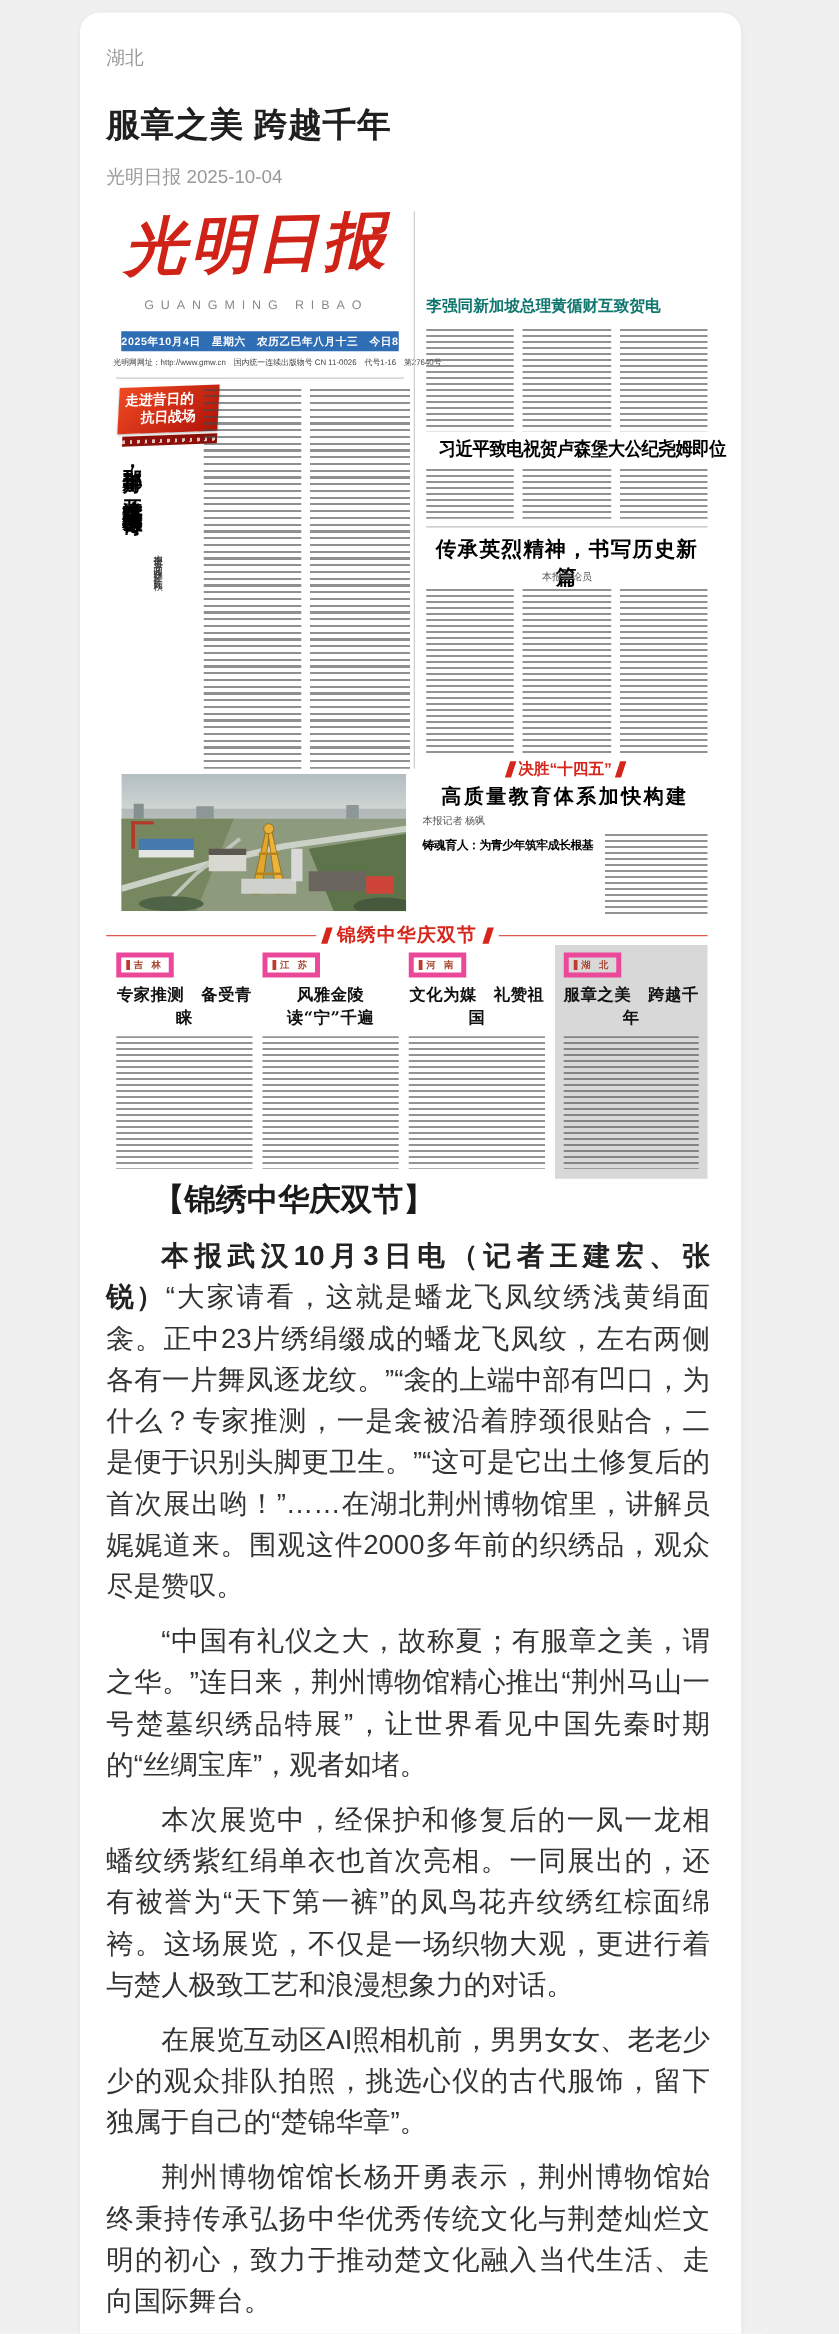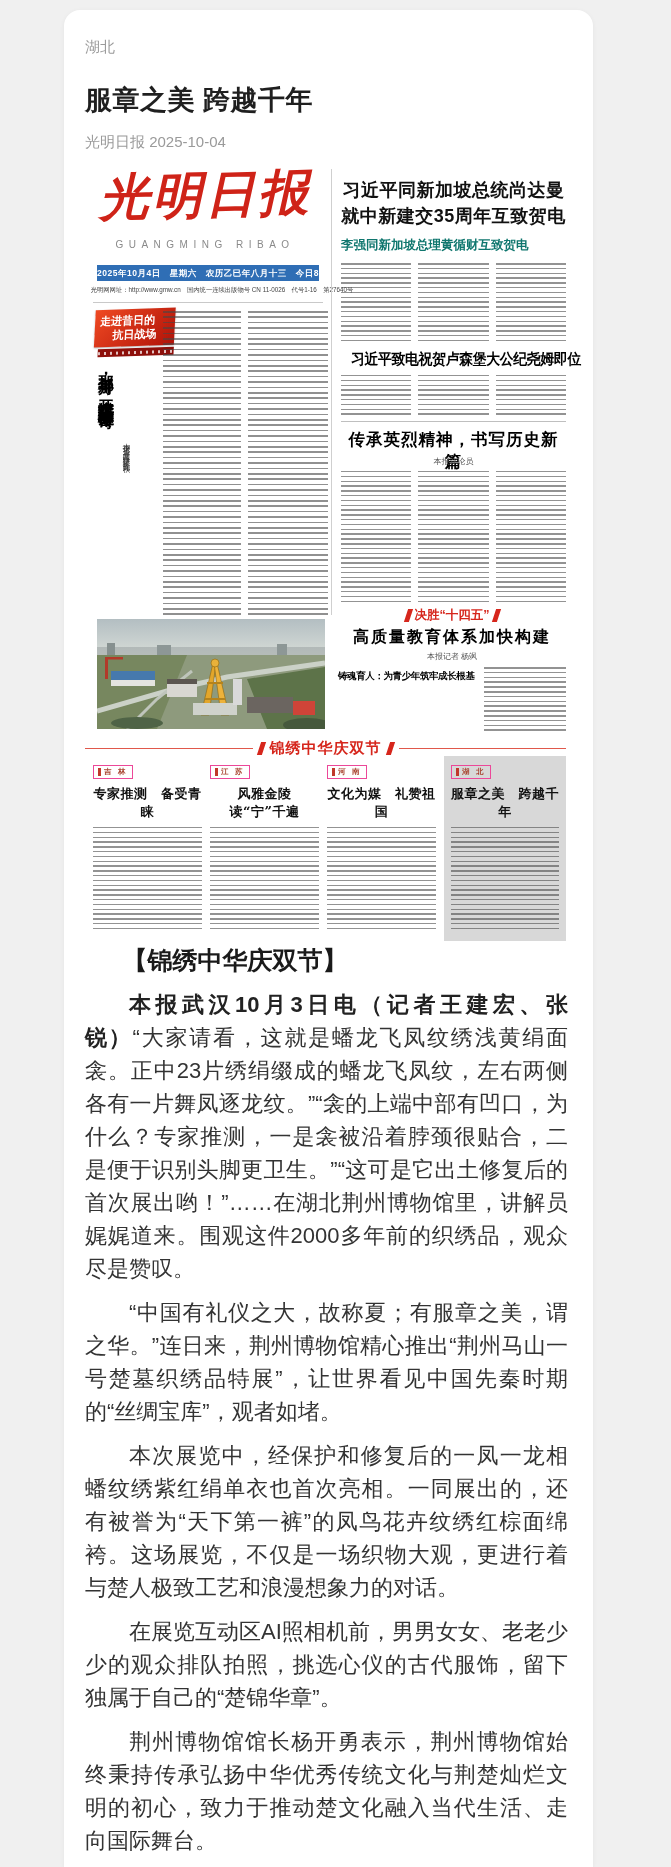--- a/index.html
+++ b/index.html
@@ -80,36 +80,36 @@
 
   .photo{left:12px;top:456px;width:228px;height:110px;overflow:hidden;}
 
   
   .edu{left:253px;top:444px;width:228px;font-family:"DejaVu Serif",serif;}
   .badge2{display:flex;justify-content:center;align-items:center;gap:4px;
     color:var(--accent-red,#d6261c);font-family:"Liberation Sans",sans-serif;
     font-weight:800;font-size:12.5px;}
   .rbar{display:inline-block;width:5px;height:13px;background:var(--accent-red,#d6261c);transform:skewX(-18deg);}
   .h4{margin-top:3px;text-align:center;font-weight:800;font-size:16px;letter-spacing:2px;color:#000;}
-  .byl4{margin:3px 0 5px;text-align:center;font-family:Liberation Serif, serif;font-size:8px;color:#555;}
+  .byl4{margin:3px 0 5px;font-family:Liberation Serif, serif;font-size:8px;color:#555;}
   .educols{display:grid;grid-template-columns:1fr 1fr;gap:9px;height:66px;}
   .educols .lcol{display:flex;}
   .subhead{margin:3px 0;font-weight:800;font-size:9.5px;white-space:nowrap;letter-spacing:-.4px;color:#000;}
 
   
   .np-div{left:0;top:576px;width:481px;display:flex;align-items:center;gap:6px;}
   .np-div .ln{flex:1;height:1px;background:#e0584b;}
   .np-div .txt{color:var(--accent-red,#d6261c);font-family:"Liberation Sans",sans-serif;
     font-weight:800;font-size:15px;letter-spacing:1px;}
 
   
   .cols4{left:8px;top:598px;width:473px;height:164px;display:grid;
     grid-template-columns:109px 109px 109px 122px;gap:8px;}
   .pcol{position:relative;}
-  .pcol .tag{display:inline-flex;align-items:center;border:1px solid #ec4899;padding:1px 4px;background:#fff;}
+  .pcol .tag{display:inline-flex;align-items:center;border:4px solid #ec4899;padding:1px 4px;background:#fff;}
   .pcol .tbar{width:3px;height:8px;background:#c0392b;margin-right:3px;}
   .pcol .tag b{font-family:"DejaVu Serif",serif;font-weight:700;font-size:7.5px;
     color:#a8442f;letter-spacing:2px;}
   .ctitle{margin-top:5px;text-align:center;font-family:"DejaVu Serif",serif;
     font-weight:700;font-size:13px;color:#111;letter-spacing:.5px;}
   .pcol .body{margin-top:6px;height:106px;}
   .pcol.hl{background:var(--highlight-grey,#d8d8d8);padding:5px 7px 8px;margin-top:-5px;}
   .pcol.hl .tag{background:transparent;}
 
   
@@ -131,24 +131,20 @@
   <div class="np">
 
     <div class="abs mast-cn">光明日报</div>
     <div class="abs mast-en">GUANGMING RIBAO</div>
     <div class="abs datebar">2025年10月4日　星期六　农历乙巳年八月十三　今日8版</div>
     <div class="abs issue">光明网网址：http://www.gmw.cn　国内统一连续出版物号 CN 11-0026　代号1-16　第27640号</div>
     <div class="abs hr-a"></div>
     <div class="abs vr"></div>
 
     <div class="abs rc">
-      <div class="h1a">
-        <div>习近平同新加坡总统尚达曼</div>
-        <div>就中新建交35周年互致贺电</div>
-      </div>
       <div class="h1sub">李强同新加坡总理黄循财互致贺电</div>
       <div class="stripesA cols3">
         <div class="tx"></div>
           <div class="tx"></div>
           <div class="tx"></div>
       </div>
       <div class="h2"><span>习近平致电祝贺卢森堡大公纪尧姆即位</span></div>
       <div class="stripesB cols3">
         <div class="tx"></div>
           <div class="tx"></div>

